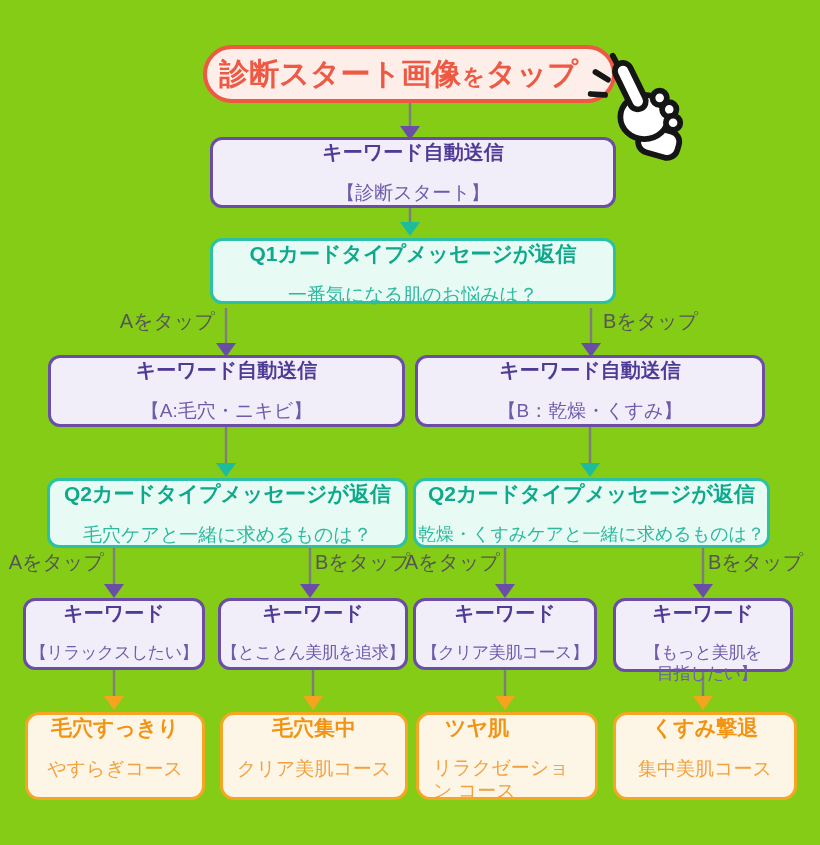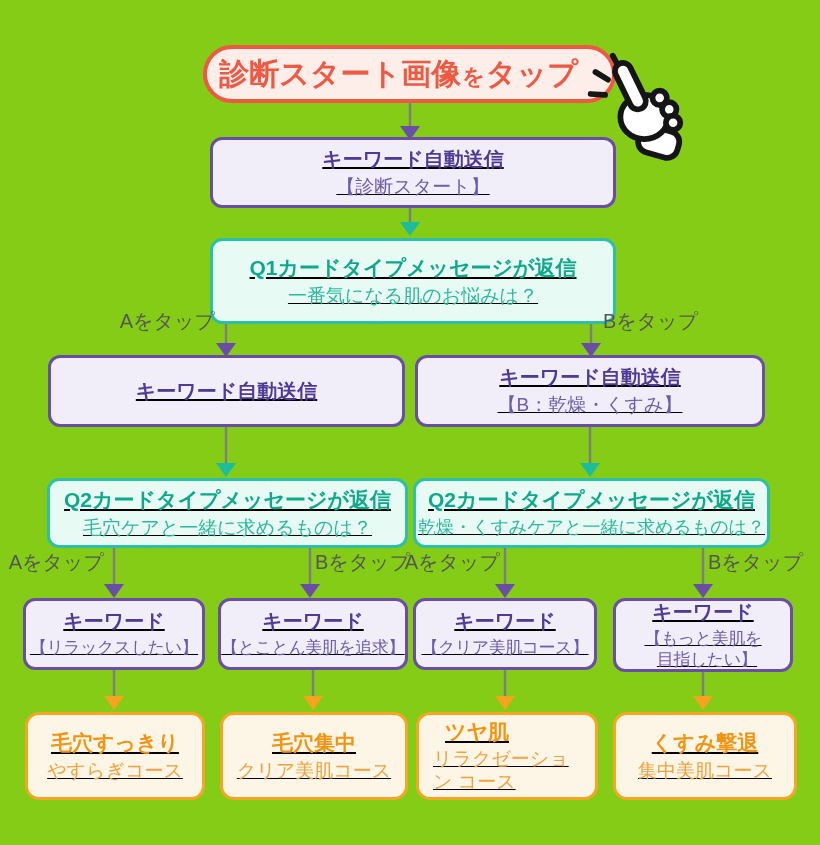--- a/index.html
+++ b/index.html
@@ -3,22 +3,22 @@
 <meta charset="utf-8">
 <style>
   html,body{margin:0;padding:0;background:#ffffff;}
   .canvas{
     position:relative;width:820px;height:845px;background:#84cc16;
     font-family:"Liberation Sans","DejaVu Sans",sans-serif;overflow:hidden;
   }
   
   .node{
     position:absolute;box-sizing:border-box;display:flex;flex-direction:column;
-    align-items:center;justify-content:center;gap:3px;border-radius:12px;
-    text-align:center;line-height:1.25;text-decoration:underline;
+    align-items:center;justify-content:flex-start;gap:16px;border-radius:12px;
+    text-align:center;line-height:1.25;
   }
   .node.purple{background:#f1edf9;border:3px solid #6a4ea6;}
   .node.teal{background:#e7faf4;border:3px solid #2cc1a4;}
   .node.orange{background:#fdf6e7;border:3px solid #f5a623;border-radius:14px;}
   .t{font-weight:700;font-size:20px;white-space:nowrap;}
   .s{font-size:19px;white-space:nowrap;}
   .purple .t{color:#4f3a96;}
   .purple .s{color:#6e5cab;}
   .teal .t{color:#0ea98b;font-size:21px;}
   .teal .s{color:#2eb89e;}
@@ -116,30 +116,31 @@
       <circle cx="90" cy="64" r="7.5"></circle>
       <circle cx="94" cy="78" r="7.5"></circle>
     </g>
   </svg>
 
   <div class="node purple" style="left:210px;top:137px;width:406px;height:71px;">
     <div class="t">キーワード自動送信</div>
     <div class="s">【診断スタート】</div>
   </div>
 
-  <div class="node teal" style="left:210px;top:238px;width:406px;height:86px;">
+  <div class="node teal" style="left:210px;top:238px;width:406px;height:66px;">
     <div class="t">Q1カードタイプメッセージが返信</div>
     <div class="s">一番気になる肌のお悩みは？</div>
   </div>
 
   <div class="blabel r" style="left:105px;top:311px;width:110px;">Aをタップ</div>
   <div class="blabel" style="left:603px;top:311px;">Bをタップ</div>
 
   <div class="node purple" style="left:48px;top:355px;width:357px;height:72px;">
     <div class="t">キーワード自動送信</div>
+    <div class="s">【A:毛穴・ニキビ】</div>
   </div>
   <div class="node purple" style="left:415px;top:355px;width:350px;height:72px;">
     <div class="t">キーワード自動送信</div>
     <div class="s">【B：乾燥・くすみ】</div>
   </div>
 
   <div class="node teal" style="left:47px;top:478px;width:361px;height:70px;">
     <div class="t">Q2カードタイプメッセージが返信</div>
     <div class="s">毛穴ケアと一緒に求めるものは？</div>
   </div>

